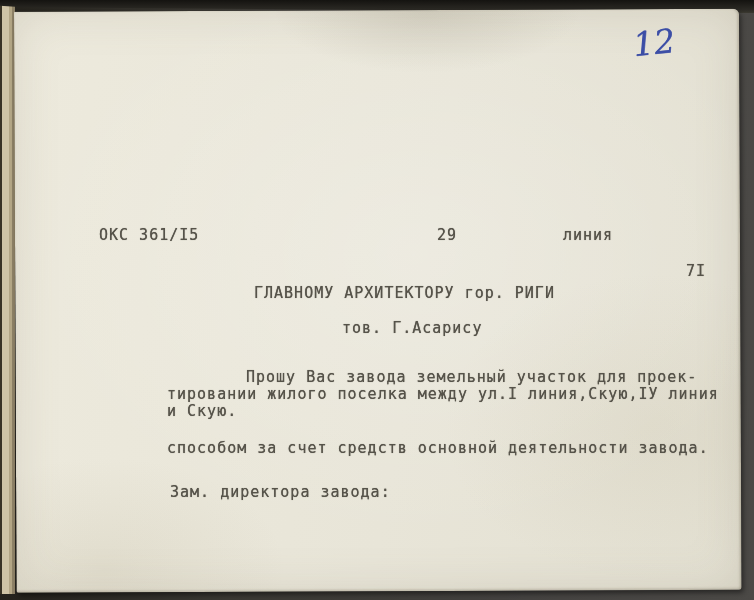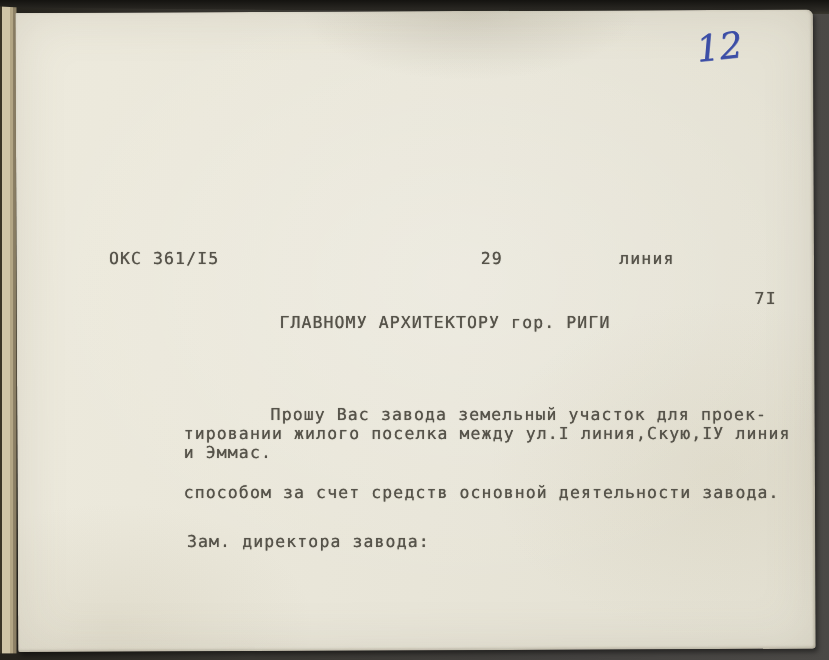--- a/index.html
+++ b/index.html
@@ -90,21 +90,22 @@
   <div class="text-layer">
     <div class="hand">12</div>
 
     <div class="tw ref">ОКС 361/I5</div>
 
     <div class="tw date-day">29</div>
     <div class="tw date-mon">линия</div>
     <div class="tw date-year">7I</div>
 
     <div class="tw addr1">ГЛАВНОМУ АРХИТЕКТОРУ гор. РИГИ</div>
+    <div class="tw addr2">тов. Г.Асарису</div>
 
     <div class="tw bl0">Прошу Вас завода земельный участок для проек-</div>
     <div class="tw bl1">тировании жилого поселка между ул.I линия,Скую,IУ линия</div>
-    <div class="tw bl2">и Эммас.</div>
+    <div class="tw bl2">и Скую.</div>
     <div class="tw bl4">способом за счет средств основной деятельности завода.</div>
 
     <div class="tw sig-role">Зам. директора завода:</div>
   </div>
 </div>
 
 </body></html>

